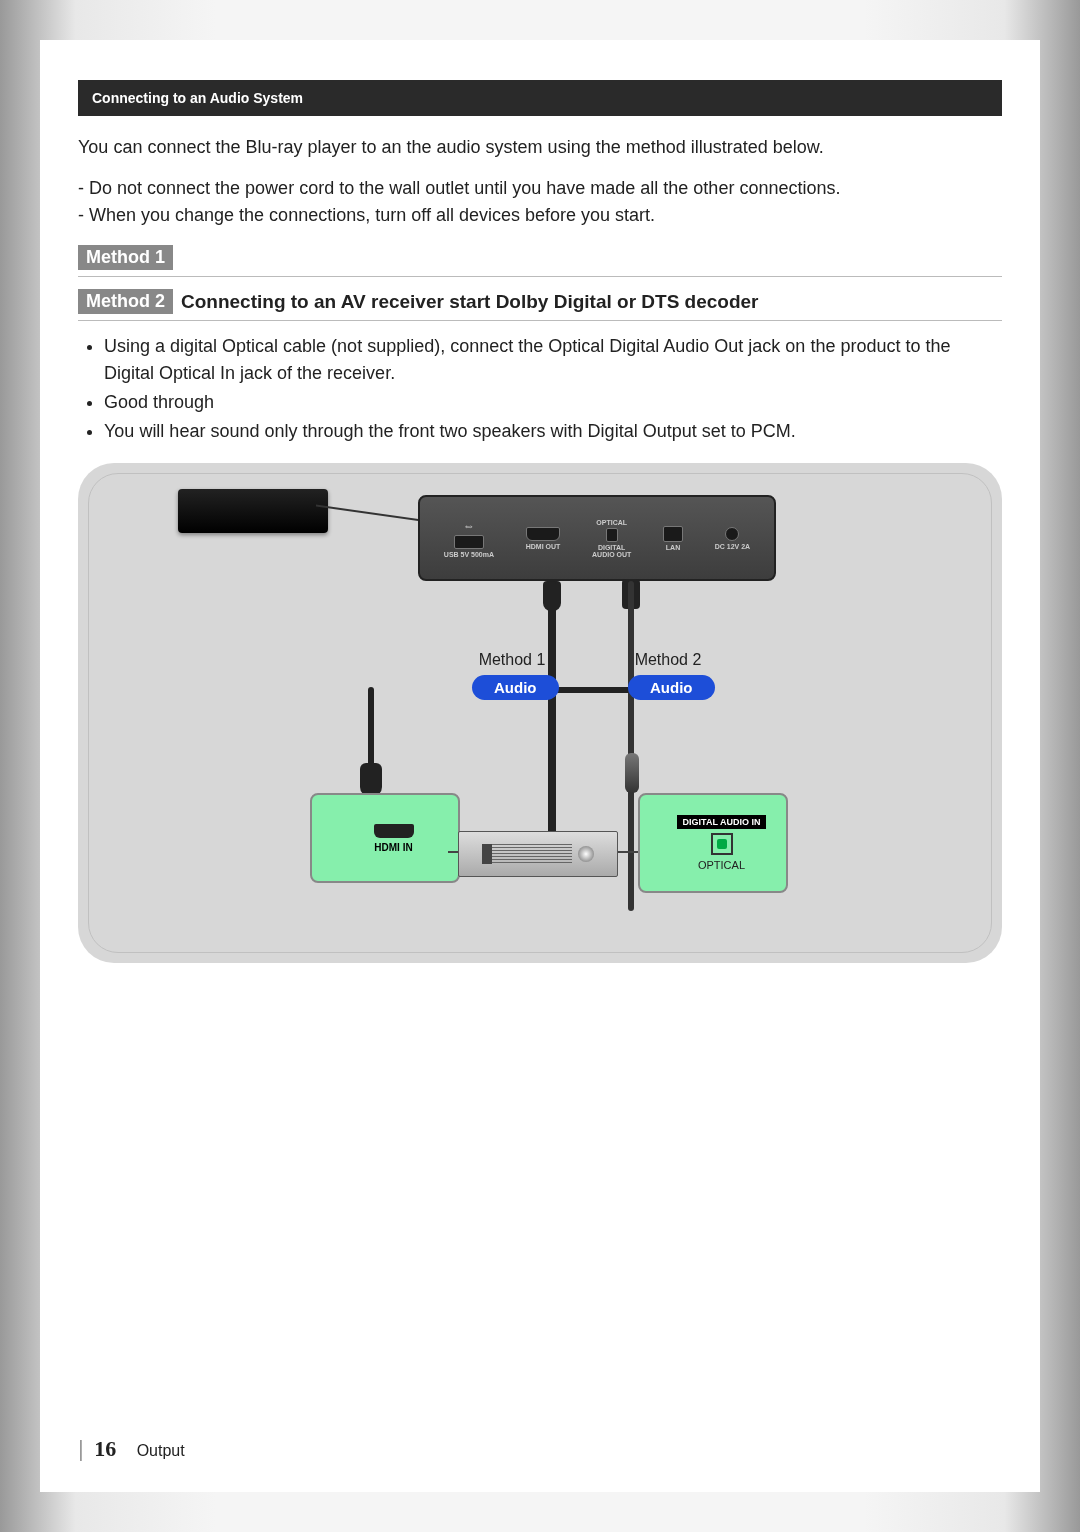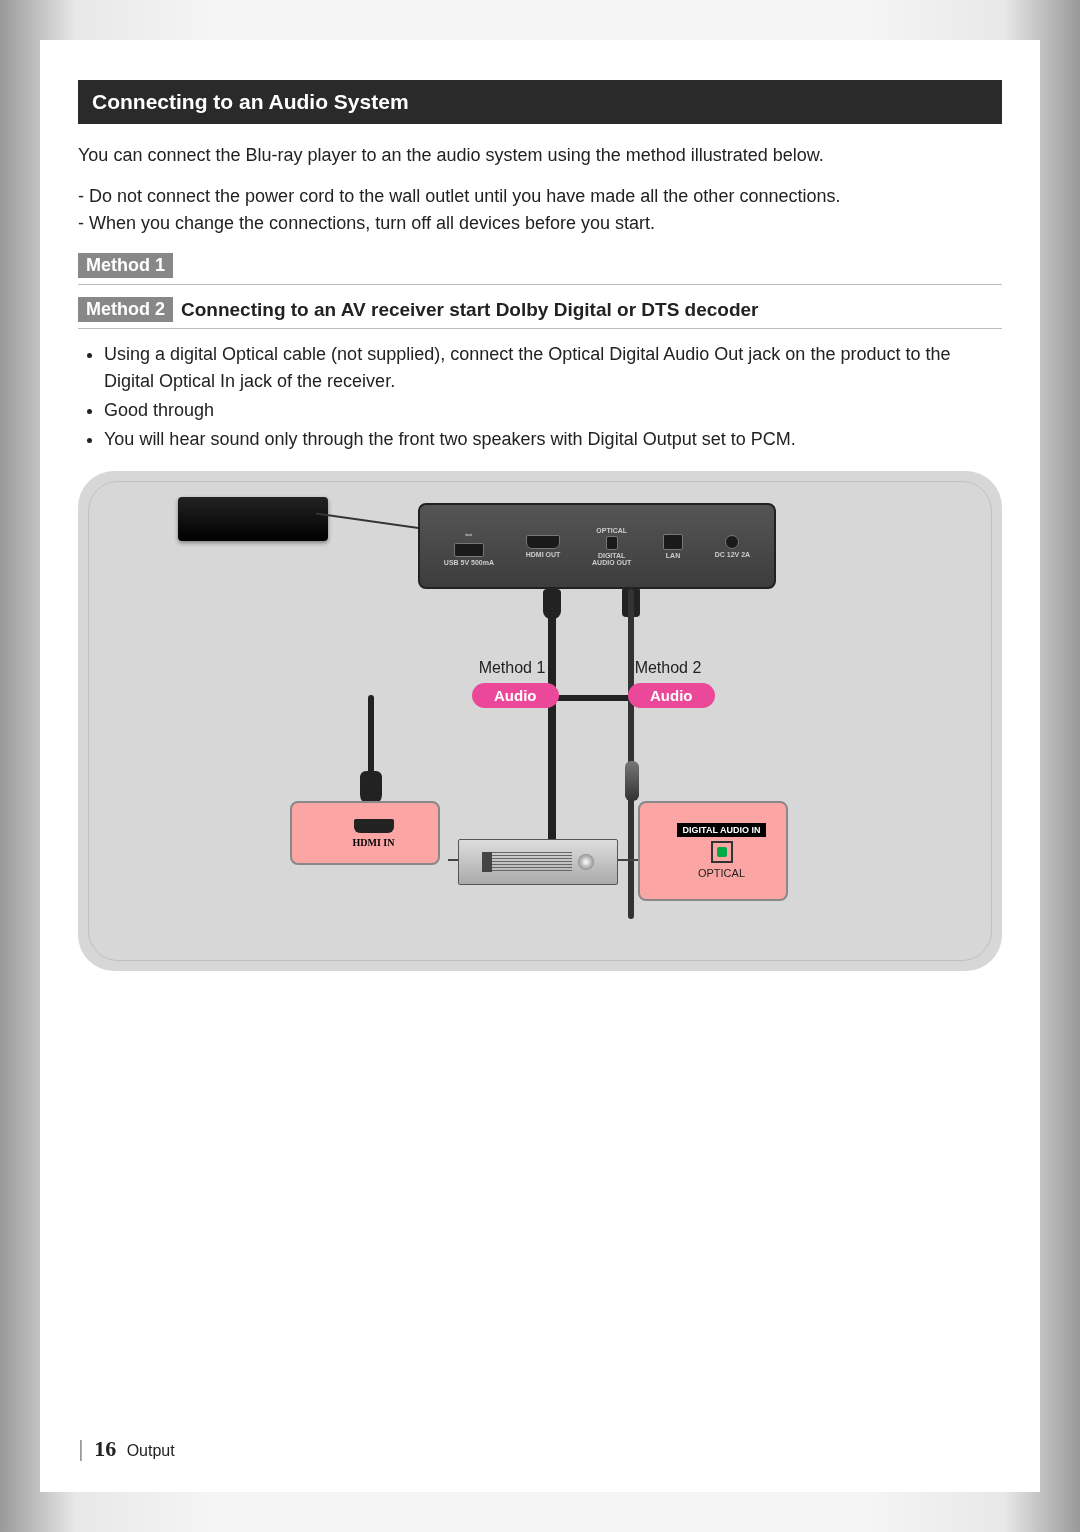--- a/index.html
+++ b/index.html
@@ -22,21 +22,21 @@
     font-size: 46px;
     color: #555;
     letter-spacing: 0.5px;
     margin-bottom: 24px;
     font-family: Georgia, 'Times New Roman', serif;
   }
   .section-bar {
     background: #2a2a2a;
     color: #fff;
     padding: 10px 14px;
-    font-size: 21px;
+    font-size: 14px;
     font-weight: bold;
     margin-bottom: 18px;
   }
   .intro-text {
     font-size: 18px;
     line-height: 1.5;
     margin-bottom: 14px;
   }
   .dash-list { list-style: none; padding-left: 14px; margin-bottom: 16px; }
   .dash-list li { font-size: 18px; line-height: 1.5; text-indent: -14px; }
@@ -79,21 +79,21 @@
     border-radius: 30px;
     pointer-events: none;
   }
 
   .footer {
     position: absolute;
     bottom: 30px; left: 38px;
     font-size: 16px;
   }
   .footer .divider { color: #999; font-size: 22px; margin-right: 6px; }
-  .footer .pg { font-weight: bold; font-size: 22px; font-family: Georgia, serif; margin-right: 6px; }
+  .footer .pg { font-weight: bold; font-size: 22px; font-family: Georgia, serif; margin-right: 16px; }
 
   
   .dv { position: absolute; }
   .player-real {
     left: 100px; top: 26px; width: 150px; height: 44px;
     background: linear-gradient(#222,#000);
     border-radius: 4px;
     box-shadow: 0 2px 4px rgba(0,0,0,0.4);
   }
   .callout-line {
@@ -133,37 +133,37 @@
   .m2-plug { left:544px; top:116px; border-radius:4px; }
 
   .method-label {
     font-size:16px; color:#222; font-weight:normal;
     width:100px; text-align:center;
   }
   .ml1 { left:384px; top:188px; }
   .ml2 { left:540px; top:188px; }
 
   .audio-pill {
-    background:#ec4899; color:#fff; font-weight:bold;
+    background:#1d4ed8; color:#fff; font-weight:bold;
     font-size:15px; padding:4px 22px; border-radius:16px;
     text-align:center;
   }
   .ap1 { left:394px; top:212px; }
   .ap2 { left:550px; top:212px; }
   .hl1 { left:290px; top:224px; width:110px; }
   .hl2 { left:290px; top:224px; width:6px; height:170px; background:#222; border-radius:3px;}
   .hl3 { left:470px; top:224px; width:80px; height:6px; background:#222;}
 
   .receiver-box {
-    background:#fca5a5; border:2px solid #888; border-radius:8px;
+    background:#86efac; border:2px solid #888; border-radius:8px;
     display:flex; flex-direction:column; align-items:center; justify-content:center;
     gap:4px;
     padding-left:17px;
   }
-  .rb1 { left:212px; top:330px; width:150px; height:64px;font-family:Liberation Serif, serif; }
+  .rb1 { left:232px; top:330px; width:150px; height:90px; }
   .hdmi-in-sock {
     width:40px; height:14px; background:#222;
     border-radius:2px 2px 6px 6px;
   }
   .hdmi-in-label { font-size:10px; font-weight:bold; color:#000; }
 
   .av-receiver {
     left:380px; top:368px; width:160px; height:46px;
     background:linear-gradient(#ddd,#aaa);
     border:1px solid #555; border-radius:2px;

